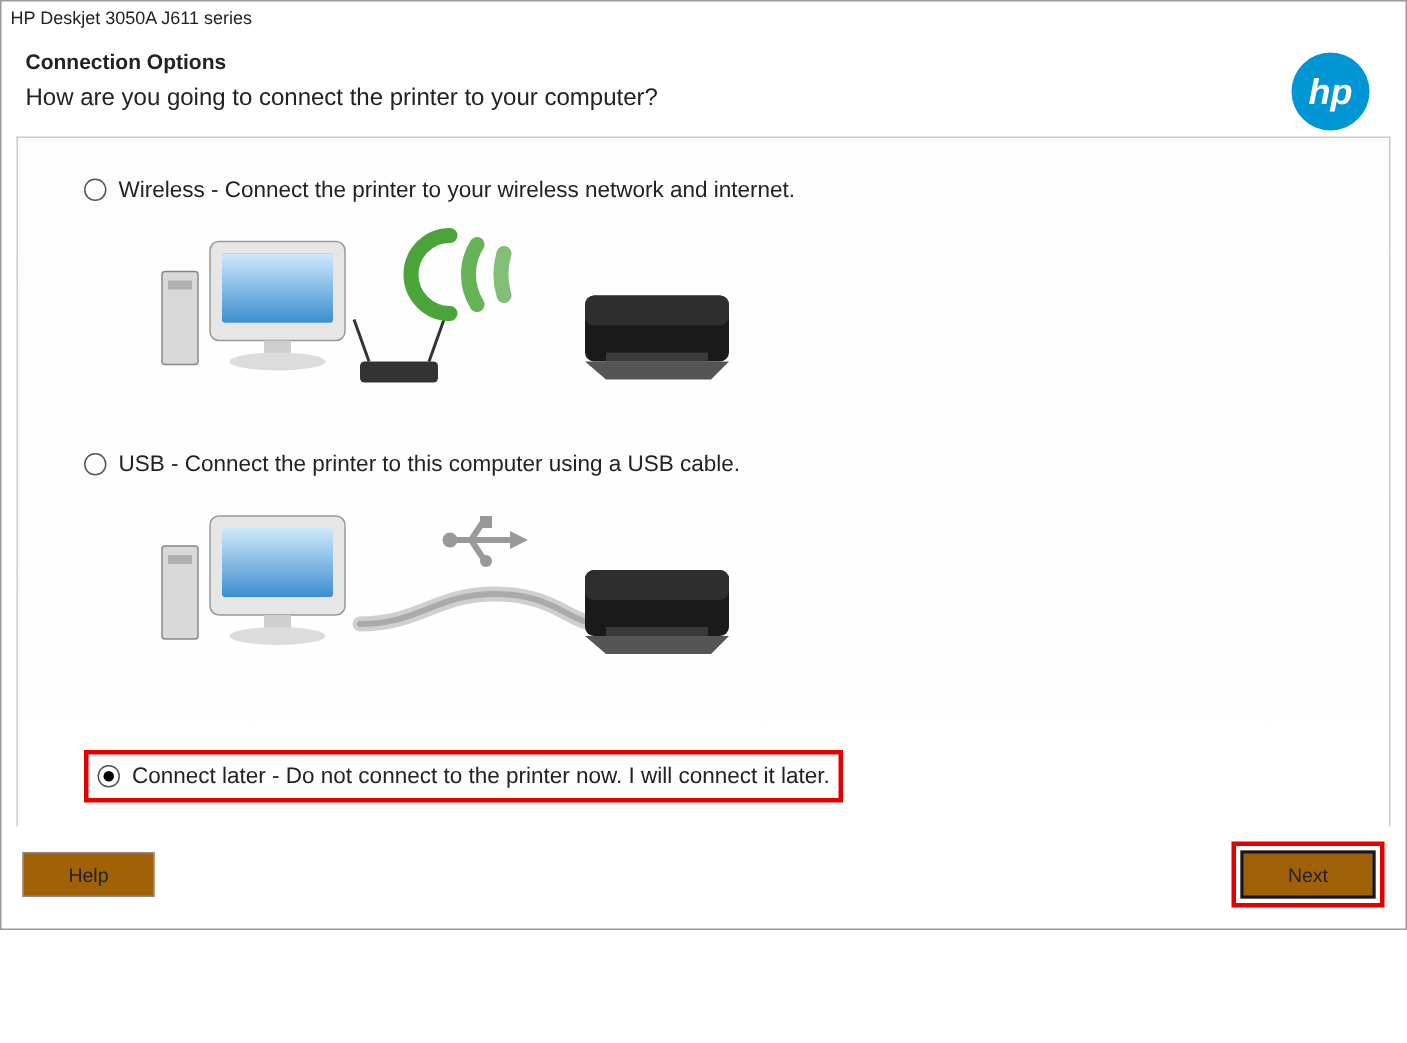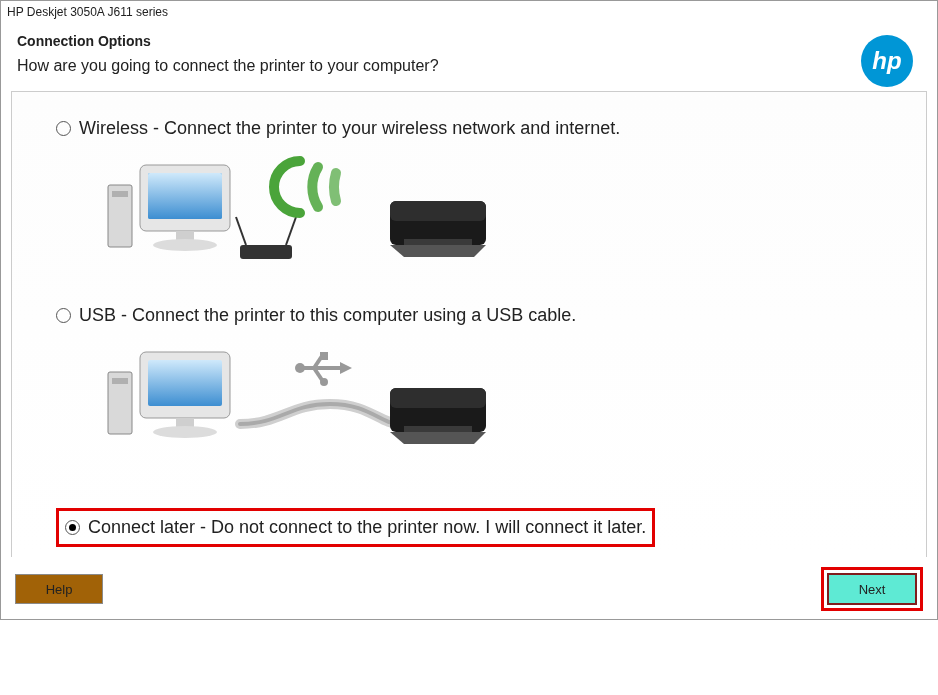--- a/index.html
+++ b/index.html
@@ -71,21 +71,21 @@
   }
   .radio.selected::after {
     content: "";
     width: 7px;
     height: 7px;
     background: #000;
     border-radius: 50%;
     display: block;
   }
   .option-label {
-    font-size: 18px;
+    font-size: 15px;
   }
   .illustration {
     margin: 8px 0 28px 34px;
     height: 130px;
   }
   .highlight-box {
     border: 3px solid #e20000;
     padding: 6px 6px;
     display: inline-flex;
     align-items: center;
@@ -108,27 +108,27 @@
     align-items: center;
     justify-content: center;
     cursor: default;
   }
   .next-highlight {
     border: 3px solid #e20000;
     padding: 3px;
     display: inline-block;
   }
   .next-btn {
-    border: 2px solid #7f1d1d;
+    border: 2px solid #0f172a;
     min-width: 86px;
     height: 28px;
     display: inline-flex;
     align-items: center;
     justify-content: center;
-    background: #5eead4;
+    background: #a16207;
   }
 </style>
 </head>
 <body>
 
 <div class="window">
 
   <div class="titlebar">HP Deskjet 3050A J611 series</div>
 
   <div class="header-area">

